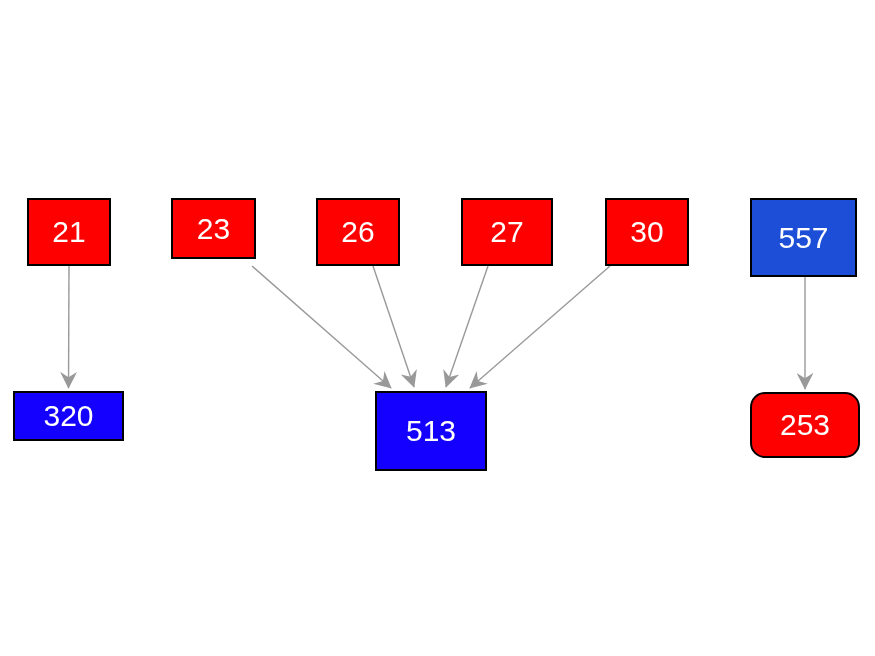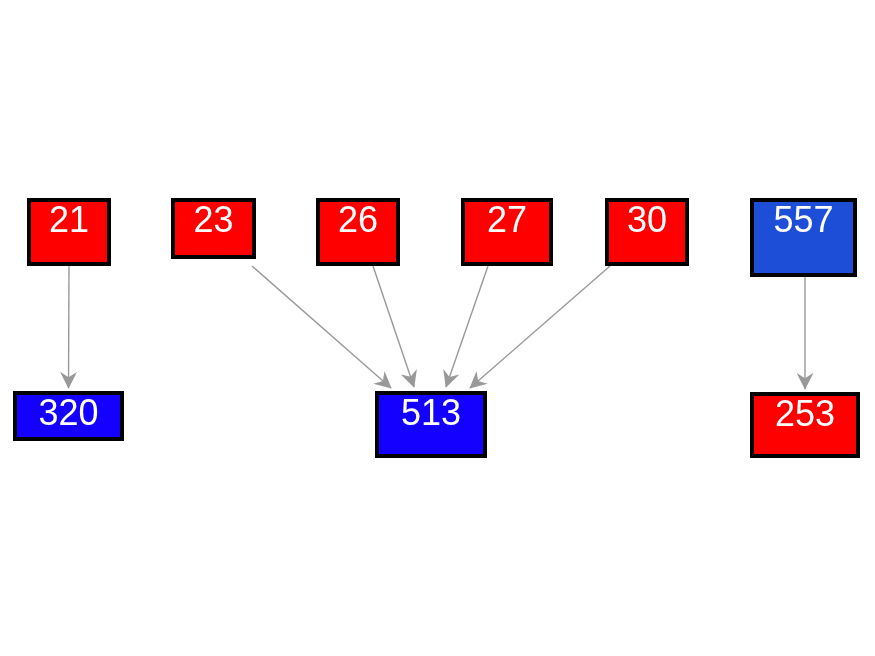--- a/index.html
+++ b/index.html
@@ -19,25 +19,26 @@
     position: absolute;
     left: 0;
     top: 0;
     width: 875px;
     height: 656px;
     pointer-events: none;
   }
   .node {
     position: absolute;
     display: flex;
+    align-items: center;
     justify-content: center;
     color: #ffffff;
-    font-size: 36px;
+    font-size: 30px;
     line-height: 1;
-    border: 4px solid #000000;
+    border: 2px solid #000000;
     box-sizing: border-box;
   }
   .edge {
     fill: none;
     stroke-width: 1.4;
   }
 </style>
 </head>
 <body>
 
@@ -78,21 +79,21 @@
   </div>
 
   <div class="node" style="left: 750px; top: 198px; width: 107px; height: 79px; background-color: #1d4ed8;">
     <span>557</span>
   </div>
 
   <div class="node" style="left: 13px; top: 391px; width: 111px; height: 50px; background-color: rgb(20, 0, 255);">
     <span>320</span>
   </div>
 
-  <div class="node" style="left: 375px; top: 391px; width: 112px; height: 67px; background-color: rgb(20, 0, 255);">
+  <div class="node" style="left: 375px; top: 391px; width: 112px; height: 80px; background-color: rgb(20, 0, 255);">
     <span>513</span>
   </div>
 
-  <div class="node" style="left: 750px; top: 392px; width: 110px; height: 66px; background-color: rgb(255, 0, 0);">
+  <div class="node" style="left: 750px; top: 392px; width: 110px; height: 66px; background-color: rgb(255, 0, 0); border-radius: 15px;">
     <span>253</span>
   </div>
 
 </div>
 
 </body></html>

